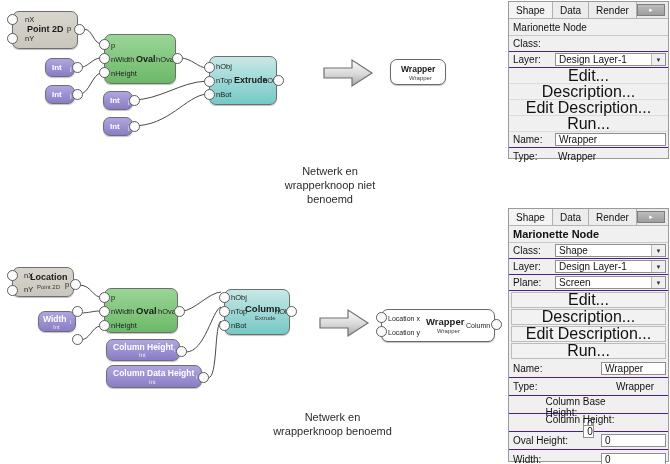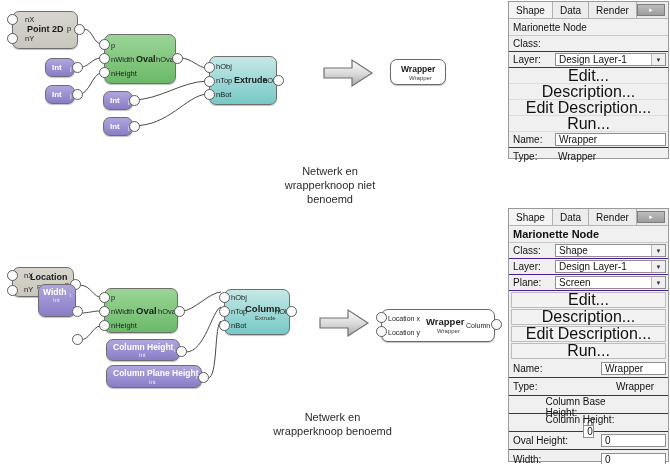--- a/index.html
+++ b/index.html
@@ -252,21 +252,21 @@
     <div class="title" style="left:17px;top:4px;font-size:9px;">Location</div>
     <div class="subtitle" style="left:24px;top:16px;">Point 2D</div>
     <div class="port-label" style="left:11px;top:3px;">nX</div>
     <div class="port-label" style="left:11px;top:17px;">nY</div>
     <div class="port-label" style="left:52px;top:12px;">p</div>
   </div>
   <div class="port" style="left:7px;top:270px;"></div>
   <div class="port" style="left:7px;top:285px;"></div>
   <div class="port" style="left:70px;top:279px;"></div>
 
-  <div class="node n-purple" style="left:38px;top:284px;width:38px;height:33px;padding-left:8px;">
+  <div class="node n-purple" style="left:38px;top:311px;width:38px;height:21px;padding-left:8px;">
     <div class="title" style="left:4px;top:2px;font-size:8.5px;color:#fff;">Width</div>
     <div class="subtitle" style="left:14px;top:12px;color:#eee;">Int</div>
     <div class="port-label" style="left:31px;top:7px;color:#eee;font-size:6px;">i</div>
   </div>
   <div class="port" style="left:72px;top:306px;"></div>
 
   <div class="port" style="left:72px;top:334px;"></div>
 
   <div class="node n-green" style="left:104px;top:288px;width:74px;height:45px;">
     <div class="title" style="left:31px;top:16px;font-size:9.5px;">Oval</div>
@@ -281,21 +281,21 @@
   <div class="port" style="left:174px;top:306px;"></div>
 
   <div class="node n-purple" style="left:106px;top:339px;width:74px;height:22px;">
     <div class="title" style="left:6px;top:2px;font-size:8.5px;color:#fff;">Column Height</div>
     <div class="subtitle" style="left:32px;top:12px;color:#eee;">Int</div>
     <div class="port-label" style="left:67px;top:7px;color:#eee;font-size:6px;">i</div>
   </div>
   <div class="port" style="left:176px;top:346px;"></div>
 
   <div class="node n-purple" style="left:106px;top:365px;width:96px;height:23px;">
-    <div class="title" style="left:6px;top:2px;font-size:8.5px;color:#fff;">Column Plane Height</div>
+    <div class="title" style="left:6px;top:2px;font-size:8.5px;color:#fff;">Column Data Height</div>
     <div class="subtitle" style="left:42px;top:13px;color:#eee;">Int</div>
     <div class="port-label" style="left:89px;top:8px;color:#eee;font-size:6px;">i</div>
   </div>
   <div class="port" style="left:198px;top:372px;"></div>
 
   <div class="node n-teal" style="left:224px;top:289px;width:66px;height:46px;">
     <div class="title" style="left:20px;top:13px;font-size:9.5px;">Column</div>
     <div class="subtitle" style="left:30px;top:25px;">Extrude</div>
     <div class="port-label" style="left:6px;top:3px;">hObj</div>
     <div class="port-label" style="left:6px;top:17px;">nTop</div>

